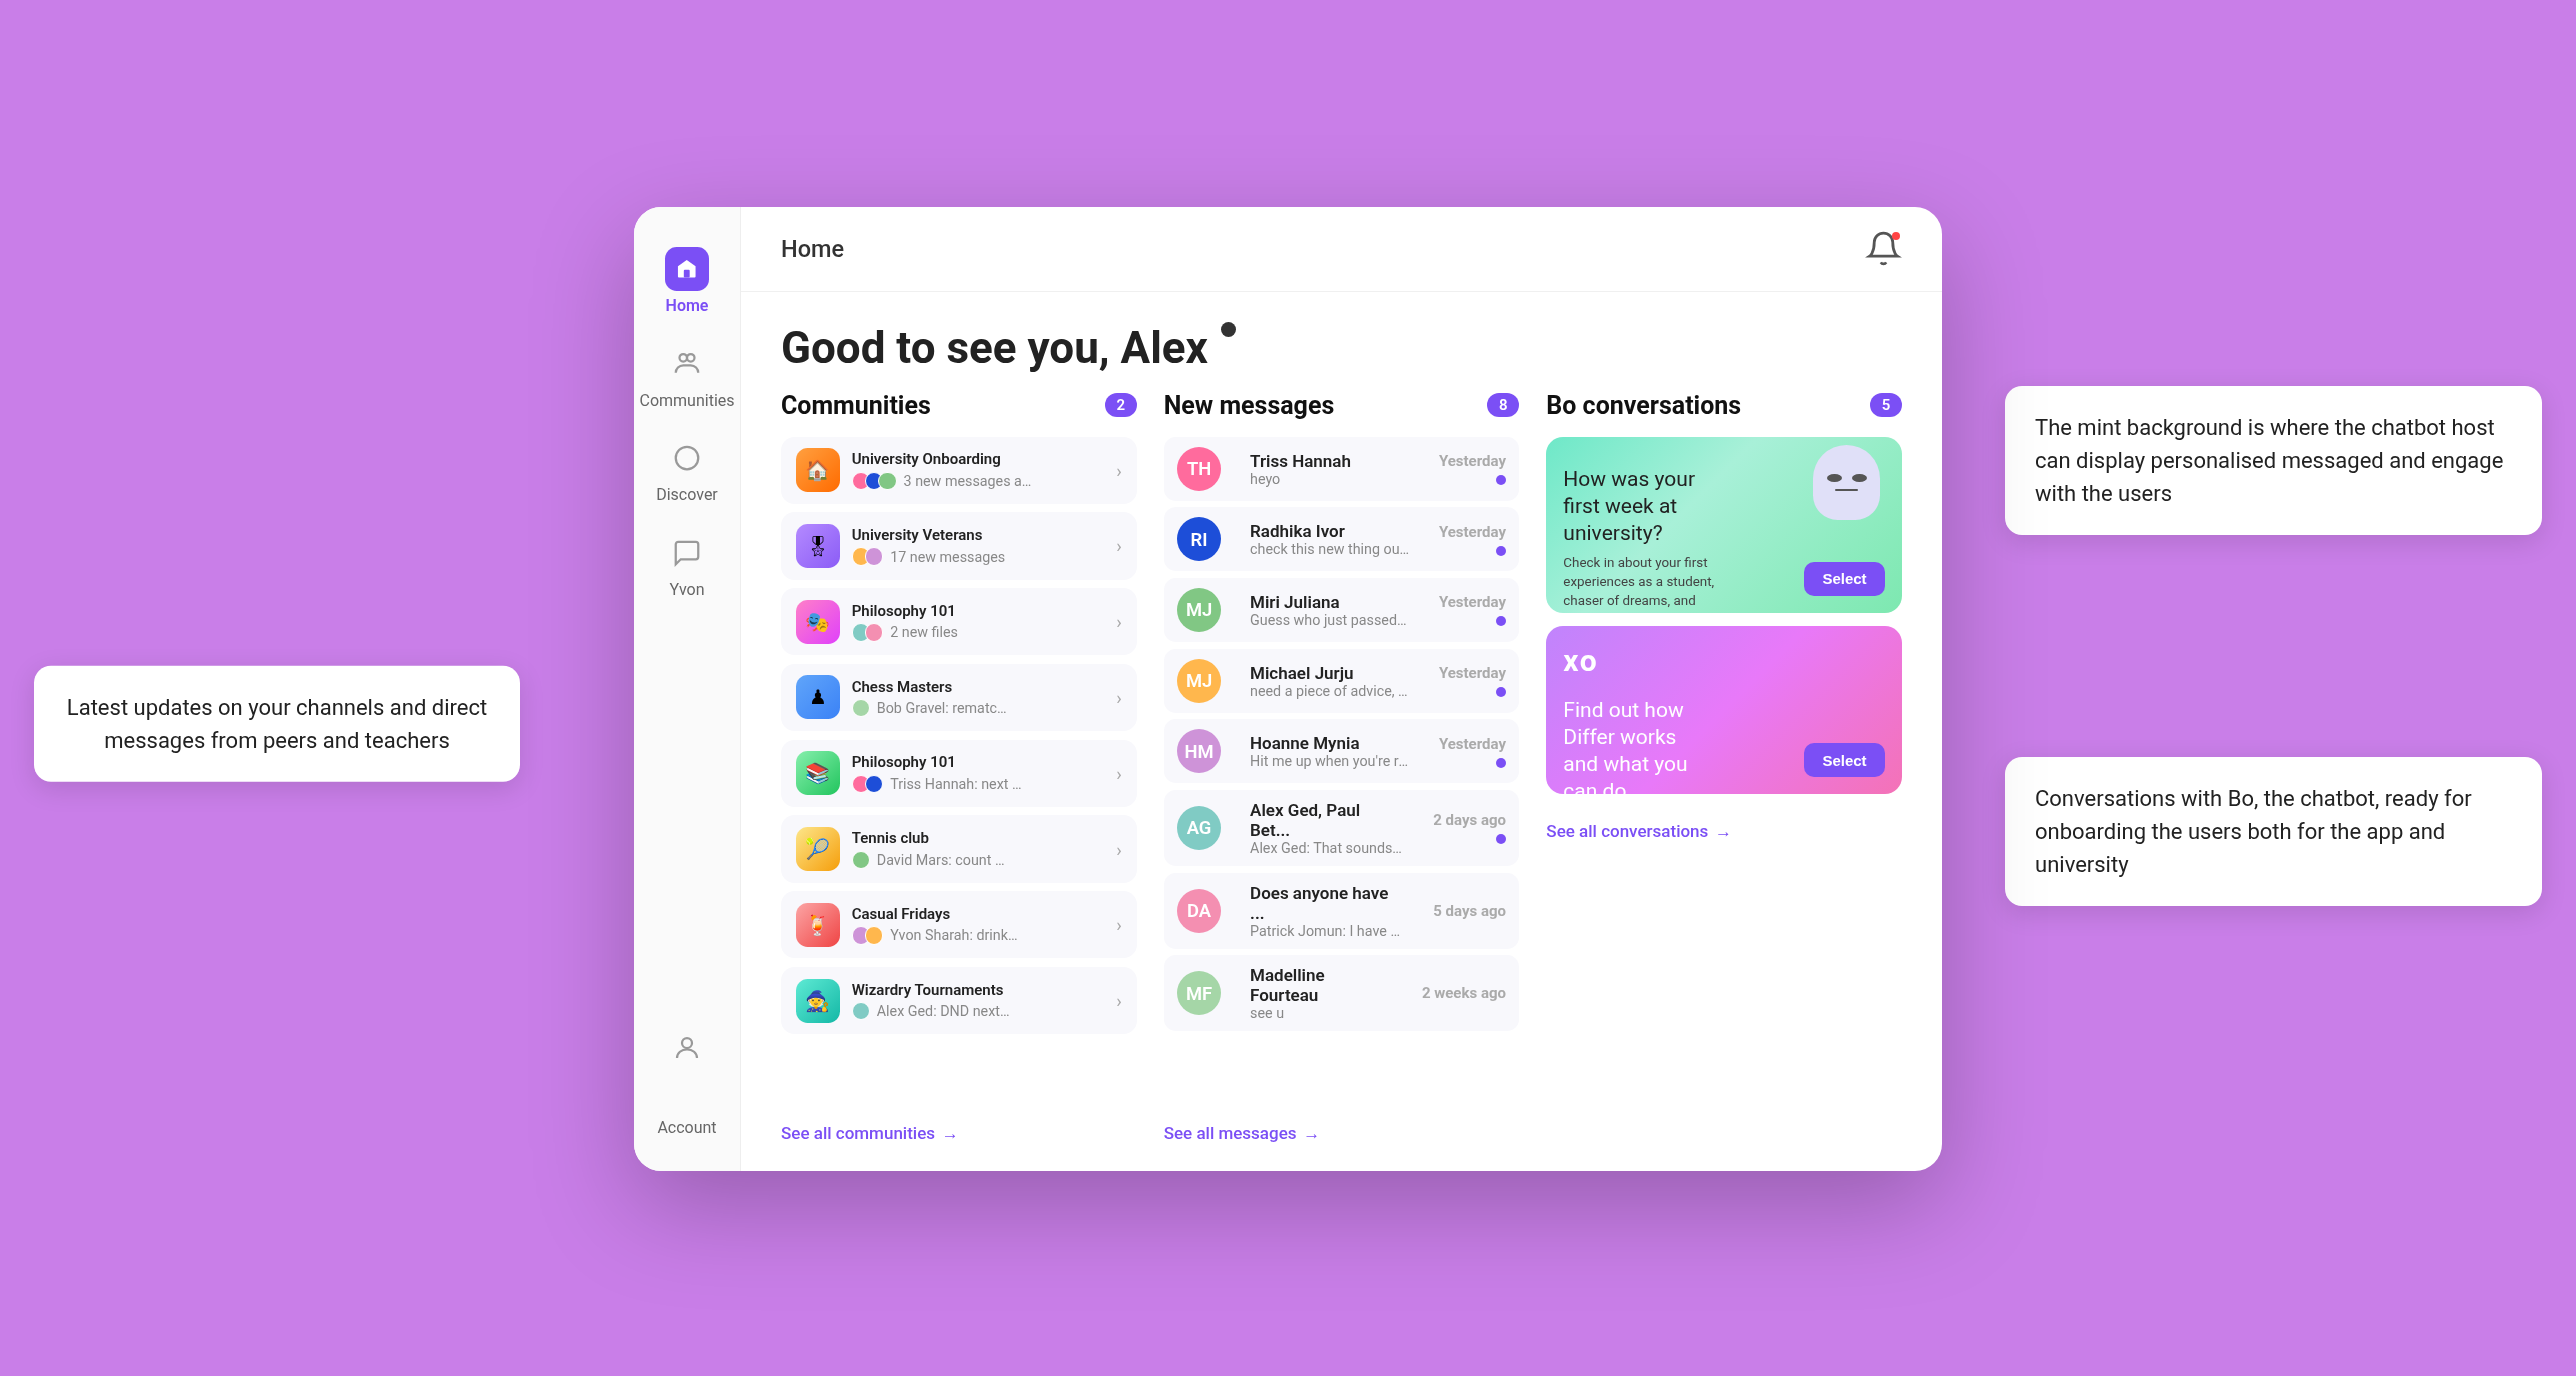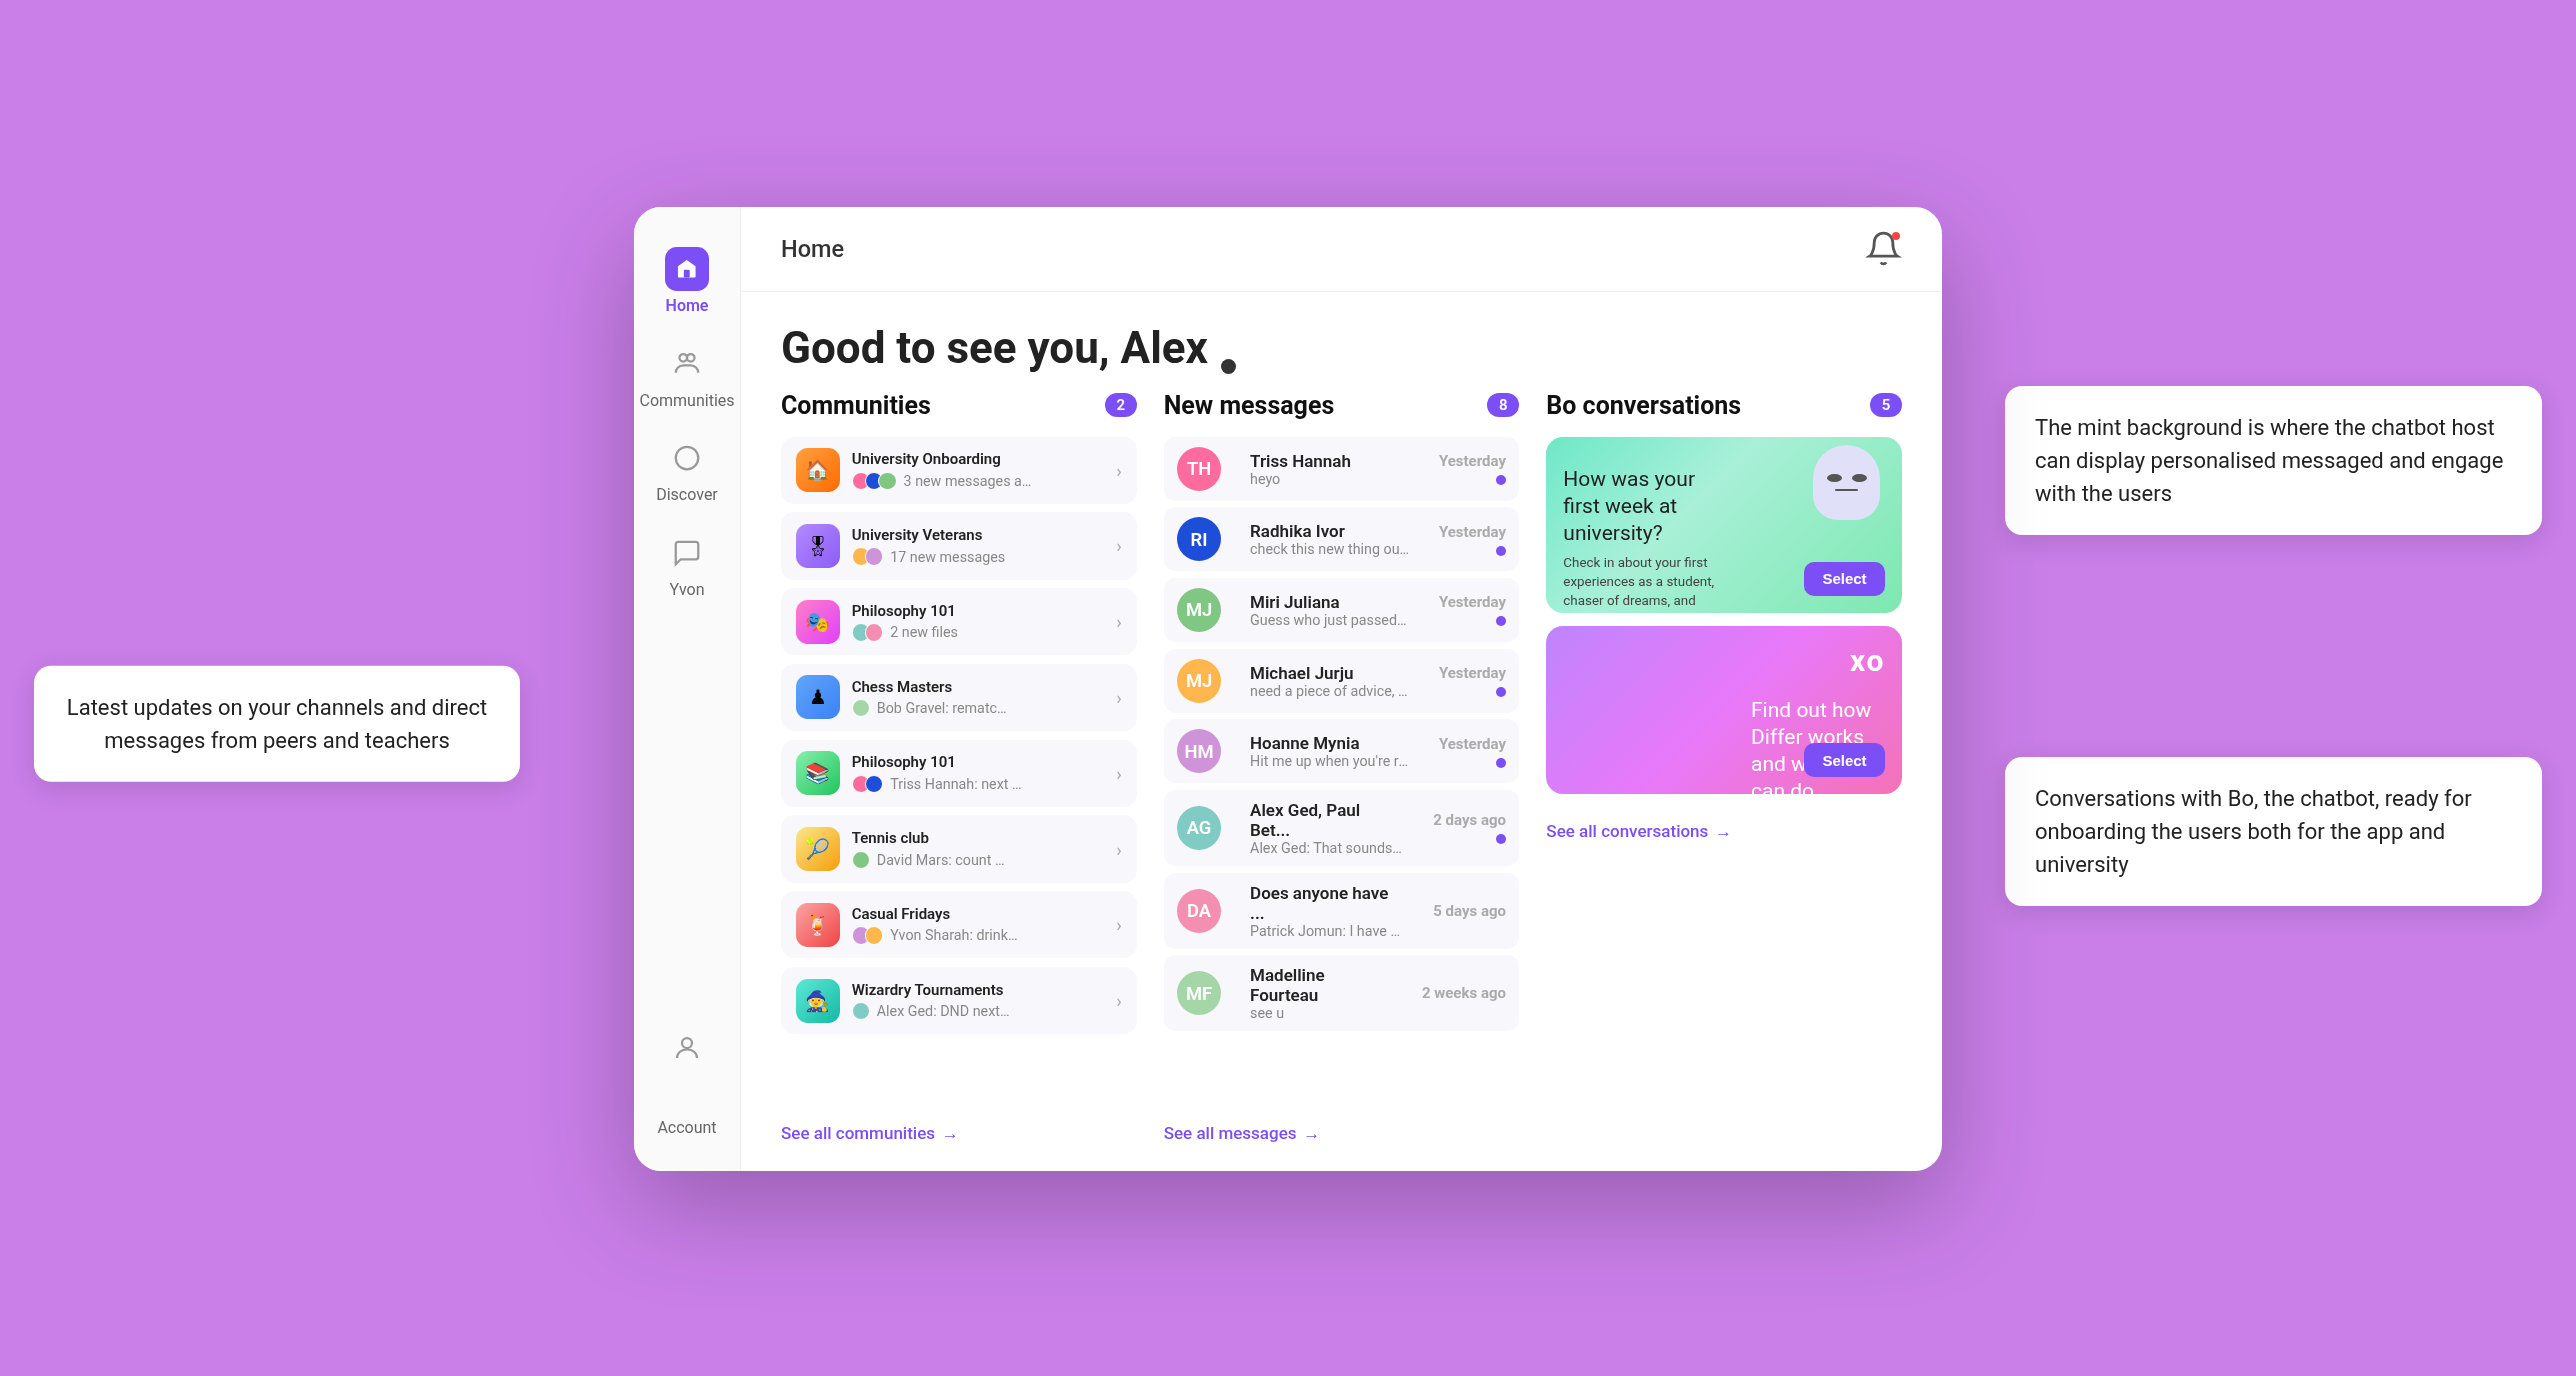--- a/index.html
+++ b/index.html
@@ -120,21 +120,21 @@
 
     
     .welcome {
       padding: 30px 40px 17px;
     }
     .welcome-text {
       font-size: 44px;
       font-weight: 700;
       color: #222;
       display: flex;
-      align-items: flex-end;
+      align-items: flex-start;
       gap: 13.4px;
     }
     .welcome-dot {
       width: 15px;
       height: 15px;
       background: #333;
       border-radius: 50%;
       display: inline-block;
     }
 
@@ -339,21 +339,20 @@
       flex-direction: column;
       padding: 17px;
       position: relative;
     }
     .bo-card-purple {
       background: linear-gradient(135deg, #c084fc 0%, #e879f9 50%, #f472b6 100%);
       height: 168px;
       display: flex;
       flex-direction: column;
       padding: 17px;
-      align-items: flex-end;
     }
     .bo-robot {
       position: absolute;
       right: 13.4px;
       top: 0;
       width: 84px;
       height: 92px;
       display: flex;
       align-items: center;
       justify-content: center;

